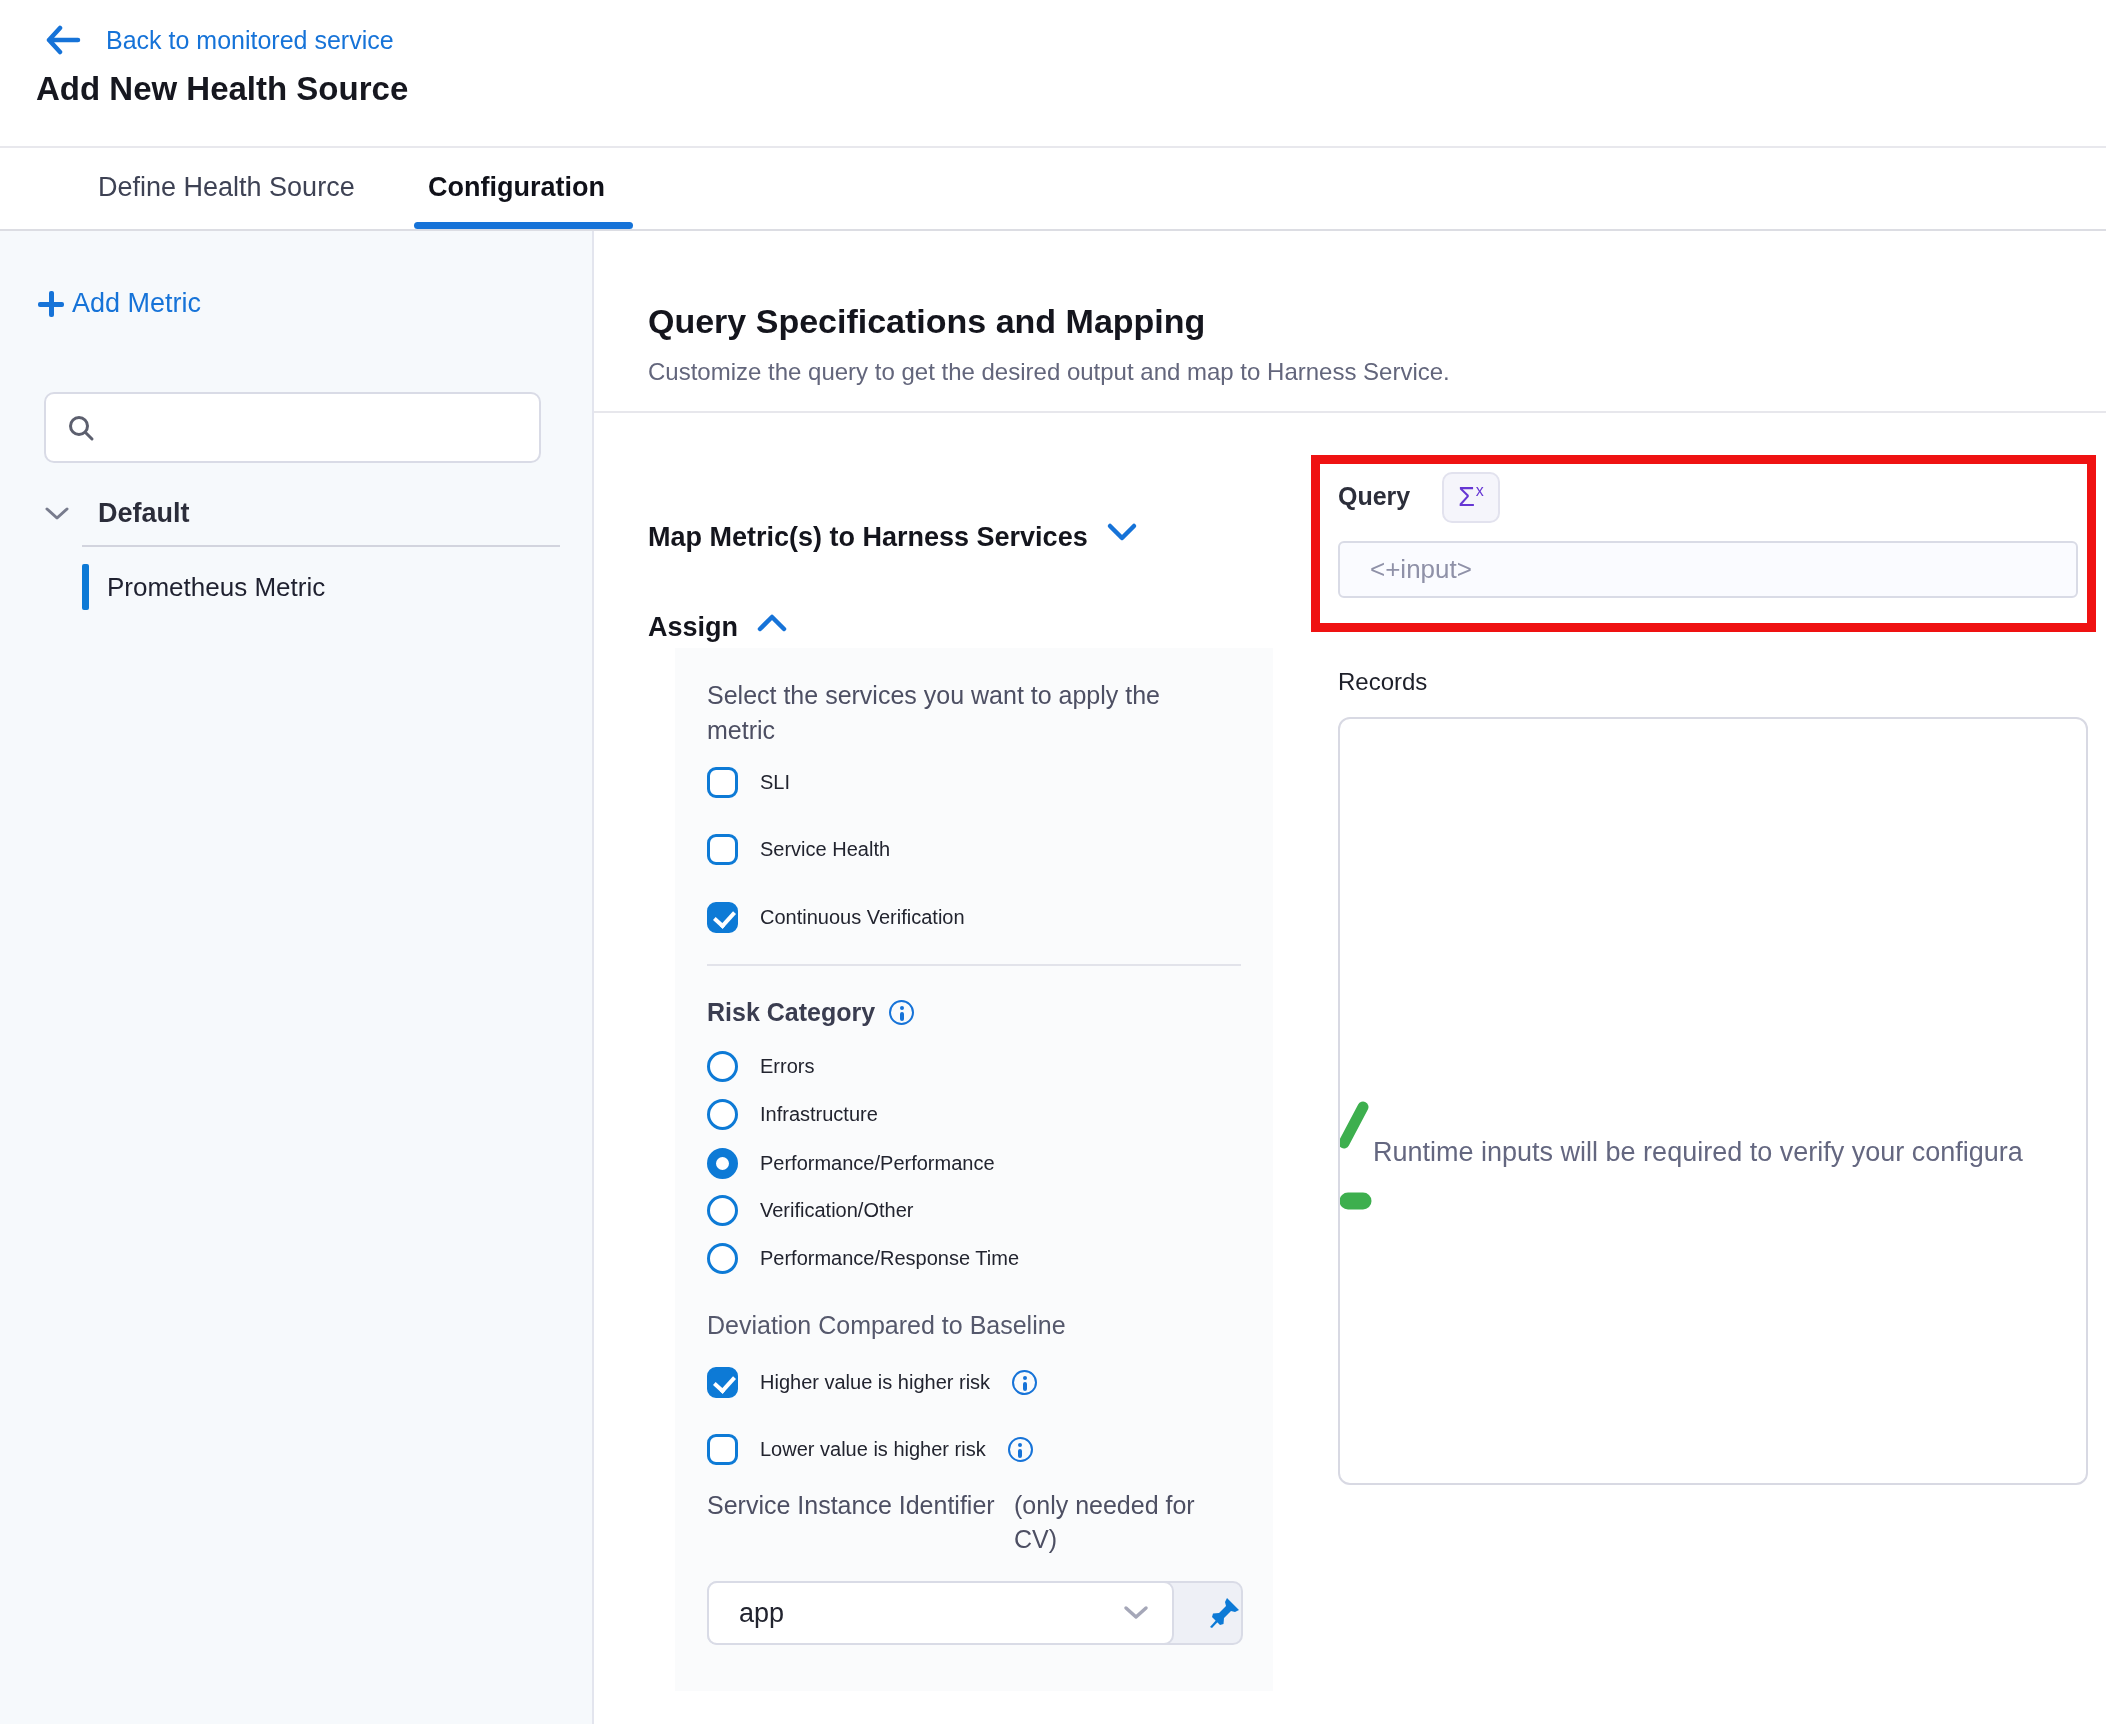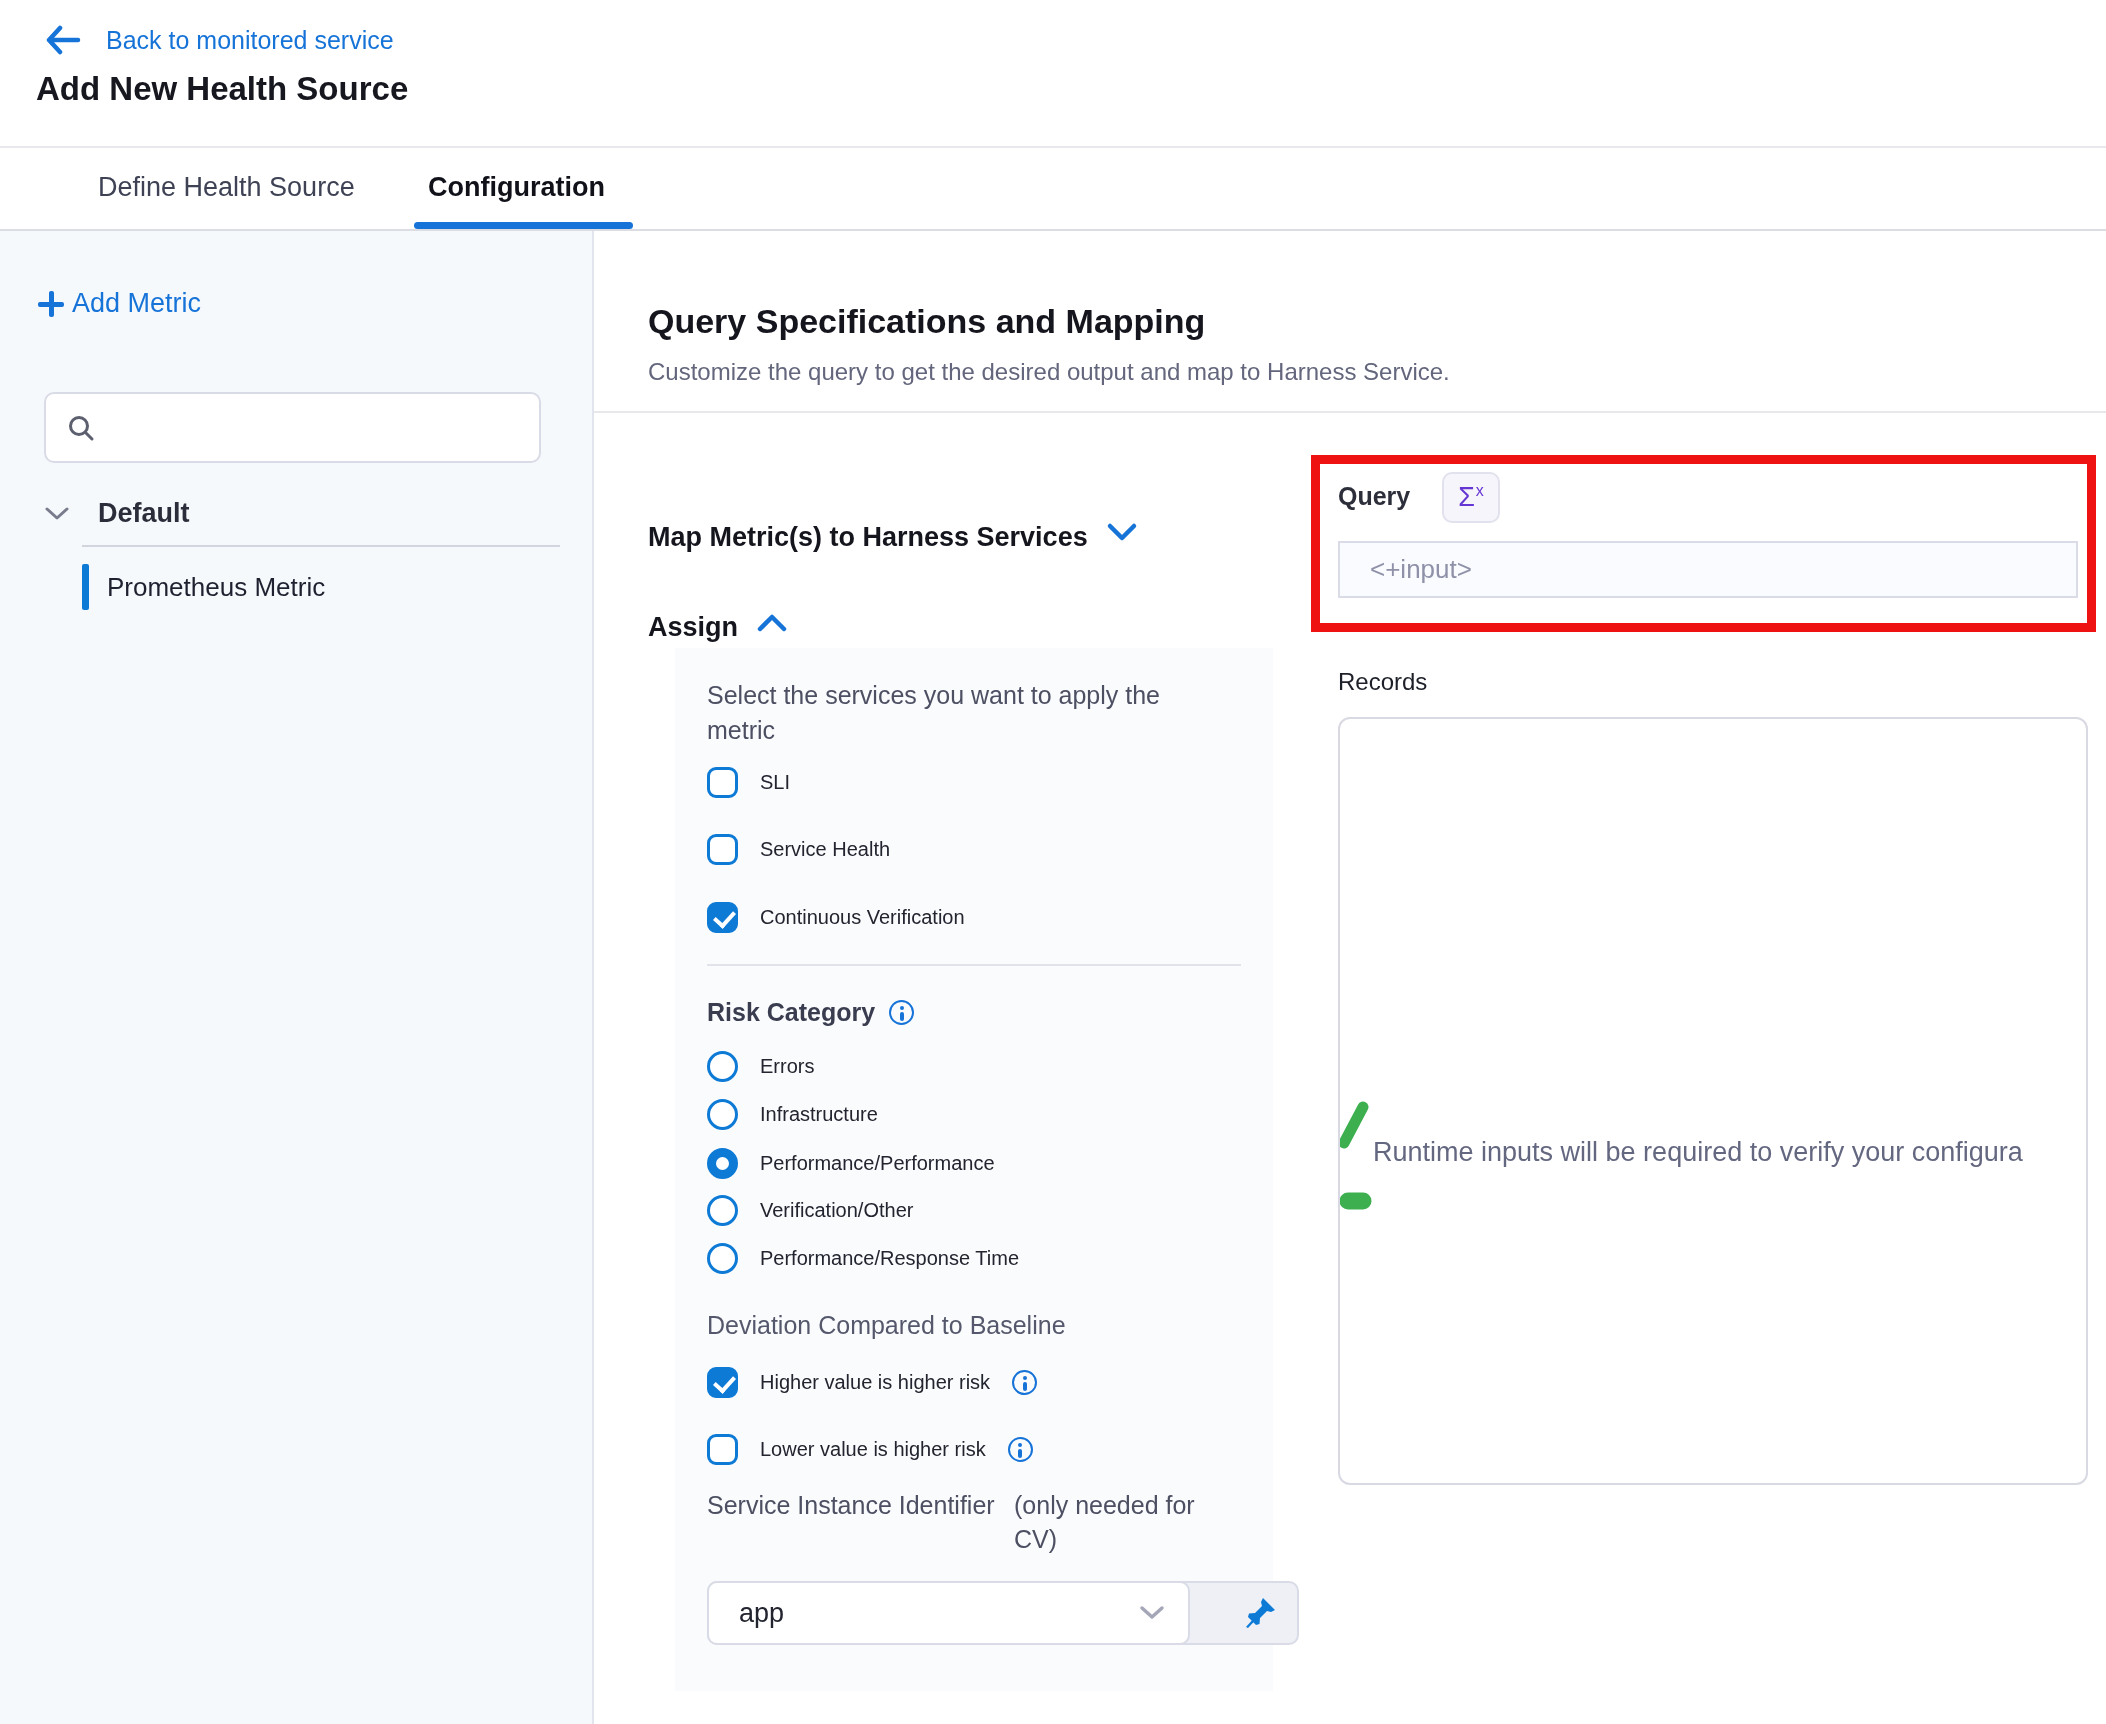--- a/index.html
+++ b/index.html
@@ -74,32 +74,32 @@
   .panel-divider.d1{top:316px;}
   .sub-head{position:absolute;left:32px;display:flex;align-items:center;gap:14px;}
   .sub-head .t{font-size:25px;font-weight:bold;color:#3a3d50;}
   .soft-head{position:absolute;left:32px;font-size:25px;color:#55586c;}
   .info{position:relative;width:25px;height:25px;border:2px solid var(--blue);border-radius:50%;display:inline-block;flex:none;}
   .info::before{content:"";position:absolute;left:50%;top:4px;width:4px;height:4px;margin-left:-2px;background:var(--blue);border-radius:50%;}
   .info::after{content:"";position:absolute;left:50%;top:10px;width:4px;height:9px;margin-left:-2px;background:var(--blue);border-radius:2px;}
   .sii-row{position:absolute;left:32px;top:840px;width:534px;display:flex;}
   .sii-label{width:312px;font-size:25px;line-height:34px;color:var(--mid-text);}
   .sii-note{font-size:25px;line-height:34px;color:var(--mid-text);}
-  .dd-wrap{position:absolute;left:32px;top:933px;width:592px;height:64px;background:#eef0f6;border:2px solid var(--border);border-radius:10px;display:flex;gap:33px;}
+  .dd-wrap{position:absolute;left:32px;top:933px;width:536px;height:64px;background:#eef0f6;border:2px solid var(--border);border-radius:10px;display:flex;gap:33px;}
   .dd-select{width:483px;height:64px;margin:-2px 0 0 -2px;background:#fff;border:2px solid var(--border);border-radius:10px;display:flex;align-items:center;justify-content:space-between;padding:0 22px 0 30px;cursor:pointer;}
   .dd-value{font-size:27px;color:#22242f;}
   .dd-pin{flex:1;display:flex;align-items:center;justify-content:center;cursor:pointer;}
 
   
   .red-annot{left:1311px;top:455px;width:785px;height:177px;border:9px solid var(--red);}
   .query-label{left:1338px;top:482px;font-size:25px;font-weight:bold;color:#2c2e3a;}
   .fx-btn{left:1442px;top:472px;width:58px;height:51px;background:#f5f5fb;border:2px solid #e2e2ee;border-radius:10px;display:flex;align-items:center;justify-content:center;cursor:pointer;}
   .fx-sigma{font-size:27px;color:var(--purple);}
   .fx-sup{font-size:16px;color:var(--purple);margin:-14px 0 0 1px;}
-  .query-input{left:1338px;top:541px;width:740px;height:57px;background:#fafbff;border:2px solid var(--border);border-radius:0;display:flex;align-items:center;padding-left:30px;cursor:text;}
+  .query-input{left:1338px;top:541px;width:740px;height:57px;background:#fafbff;border:2px solid var(--border);border-radius:6px;display:flex;align-items:center;padding-left:30px;cursor:text;}
   .query-value{font-size:26px;color:#8f91a8;}
   .records-label{left:1338px;top:668px;font-size:24px;color:#1d1f29;}
   .records-box{left:1338px;top:717px;width:750px;height:768px;background:#fff;border:2px solid #d8d9e3;border-radius:12px;overflow:hidden;}
   .runtime-msg{position:absolute;left:33px;top:418px;font-size:27px;color:#646780;white-space:nowrap;text-align:right;}
   .runtime-icon{position:absolute;left:-3px;top:380px;}
 </style>
 </head>
 <body>
 
 <div class="abs header"></div>

